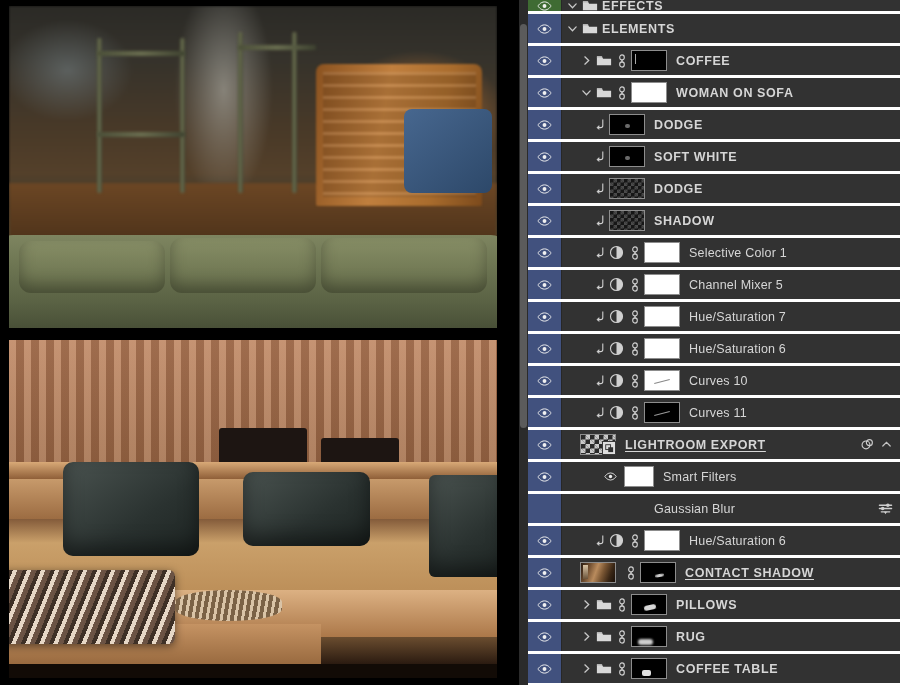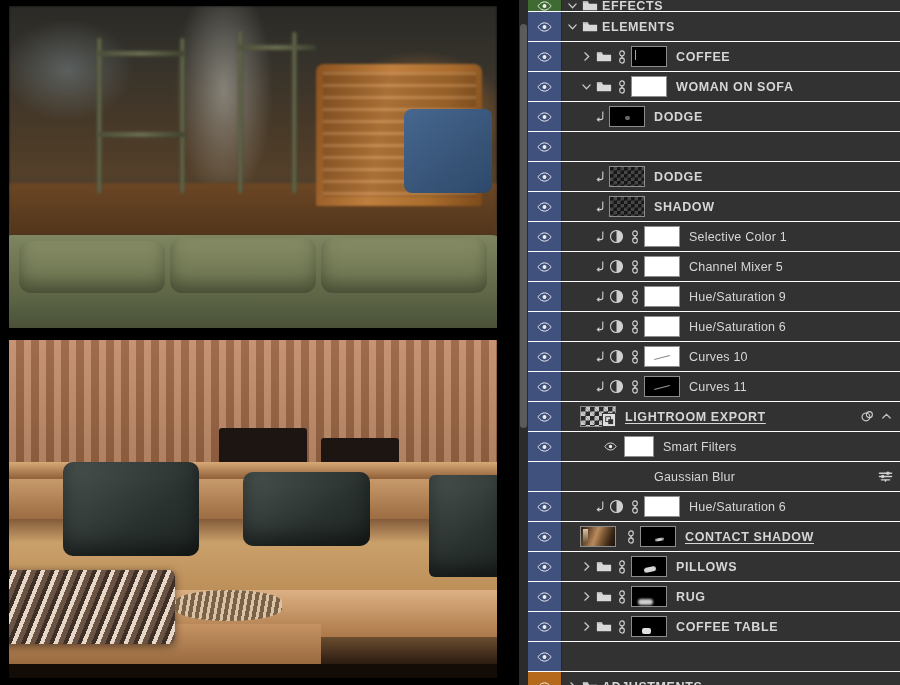--- a/index.html
+++ b/index.html
@@ -77,21 +77,21 @@
   .b-table{position:absolute;background:linear-gradient(180deg,#c59363,#8a5c33);}
   .b-dark{position:absolute;background:#120b06;}
 
   
   .scroll-track{position:absolute;left:519px;top:0;width:9px;height:685px;background:#2b2b2b;}
   .scroll-thumb{position:absolute;left:520px;top:24px;width:7px;height:404px;background:#5b5b5b;border-radius:4px;}
 
   
   .layers{position:relative;flex:1 1 auto;height:685px;background:#323232;overflow:hidden;}
   .row{position:relative;height:29px;display:flex;align-items:center;
-    border-bottom:1px solid #ffffff;background:#323232;color:#d6d6d6;font-size:12.5px;}
+    border-bottom:3px solid #ffffff;background:#323232;color:#d6d6d6;font-size:12.5px;}
   .eye-col{flex:0 0 33px;height:100%;display:flex;align-items:center;justify-content:center;
     background:#41517e;border-right:1px solid #272727;}
   .eye{width:15px;height:10px;}
   .body{flex:1 1 auto;height:100%;display:flex;align-items:center;padding-left:4px;min-width:0;}
   .ind{flex:0 0 auto;}
   .chev{width:13px;height:13px;flex:0 0 13px;display:flex;align-items:center;justify-content:center;margin-right:3px;color:#cfcfcf;}
   .folder{width:16px;height:13px;flex:0 0 16px;margin-right:4px;}
   .link{width:11px;height:14px;flex:0 0 11px;margin-right:4px;display:flex;align-items:center;justify-content:center;}
   .clip{width:13px;height:14px;flex:0 0 13px;margin-right:2px;display:flex;align-items:center;justify-content:center;}
   .adjicon{width:15px;height:15px;flex:0 0 15px;margin-right:5px;}
@@ -336,20 +336,31 @@
           <span class="name group">DODGE</span>
         </div>
       </div>
       <div class="row">
         <div class="eye-col" style="background: rgb(65, 81, 126);">
           <svg class="eye" viewBox="0 0 20 13">
             <path d="M10 1C4.5 1 1.3 6.5 1.3 6.5S4.5 12 10 12s8.7-5.5 8.7-5.5S15.5 1 10 1z" fill="none" stroke="#f0f0f0" stroke-width="1.3"></path>
             <circle cx="10" cy="6.5" r="2.6" fill="#f0f0f0"></circle>
           </svg>
         </div>
+        <div class="body">
+          <span class="ind" style="width:28px"></span>
+          <span class="clip">
+            <svg viewBox="0 0 12 14" width="11" height="13">
+              <path d="M8.5 1.5 v6.5 a2.4 2.4 0 0 1-2.4 2.4 H3.2" fill="none" stroke="#cfcfcf" stroke-width="1.2"></path>
+              <path d="M4.8 8.4 L2.4 10.4 L4.8 12.4" fill="none" stroke="#cfcfcf" stroke-width="1.2" stroke-linejoin="round"></path>
+            </svg>
+          </span>
+          <span class="thumb th-dot th-n" style=""></span>
+          <span class="name group">SOFT WHITE</span>
+        </div>
       </div>
       <div class="row">
         <div class="eye-col" style="background: rgb(65, 81, 126);">
           <svg class="eye" viewBox="0 0 20 13">
             <path d="M10 1C4.5 1 1.3 6.5 1.3 6.5S4.5 12 10 12s8.7-5.5 8.7-5.5S15.5 1 10 1z" fill="none" stroke="#f0f0f0" stroke-width="1.3"></path>
             <circle cx="10" cy="6.5" r="2.6" fill="#f0f0f0"></circle>
           </svg>
         </div>
         <div class="body">
           <span class="ind" style="width:28px"></span>
@@ -462,21 +473,21 @@
               <path d="M8 1.6 A6.4 6.4 0 0 1 8 14.4 Z" fill="#d0d0d0"></path>
             </svg></span>
           <span class="link">
             <svg viewBox="0 0 10 16" width="10" height="14">
               <rect x="2.4" y="1" width="5.2" height="6" rx="2.6" fill="none" stroke="#d2d2d2" stroke-width="1.3"></rect>
               <rect x="2.4" y="9" width="5.2" height="6" rx="2.6" fill="none" stroke="#d2d2d2" stroke-width="1.3"></rect>
               <rect x="4.3" y="6" width="1.4" height="4" fill="#d2d2d2"></rect>
             </svg>
           </span>
           <span class="thumb th-white th-n"></span>
-          <span class="name">Hue/Saturation 9</span>
+          <span class="name">Hue/Saturation 7</span>
         </div>
       </div>
       <div class="row">
         <div class="eye-col" style="background: rgb(65, 81, 126);">
           <svg class="eye" viewBox="0 0 20 13">
             <path d="M10 1C4.5 1 1.3 6.5 1.3 6.5S4.5 12 10 12s8.7-5.5 8.7-5.5S15.5 1 10 1z" fill="none" stroke="#f0f0f0" stroke-width="1.3"></path>
             <circle cx="10" cy="6.5" r="2.6" fill="#f0f0f0"></circle>
           </svg>
         </div>
         <div class="body">

